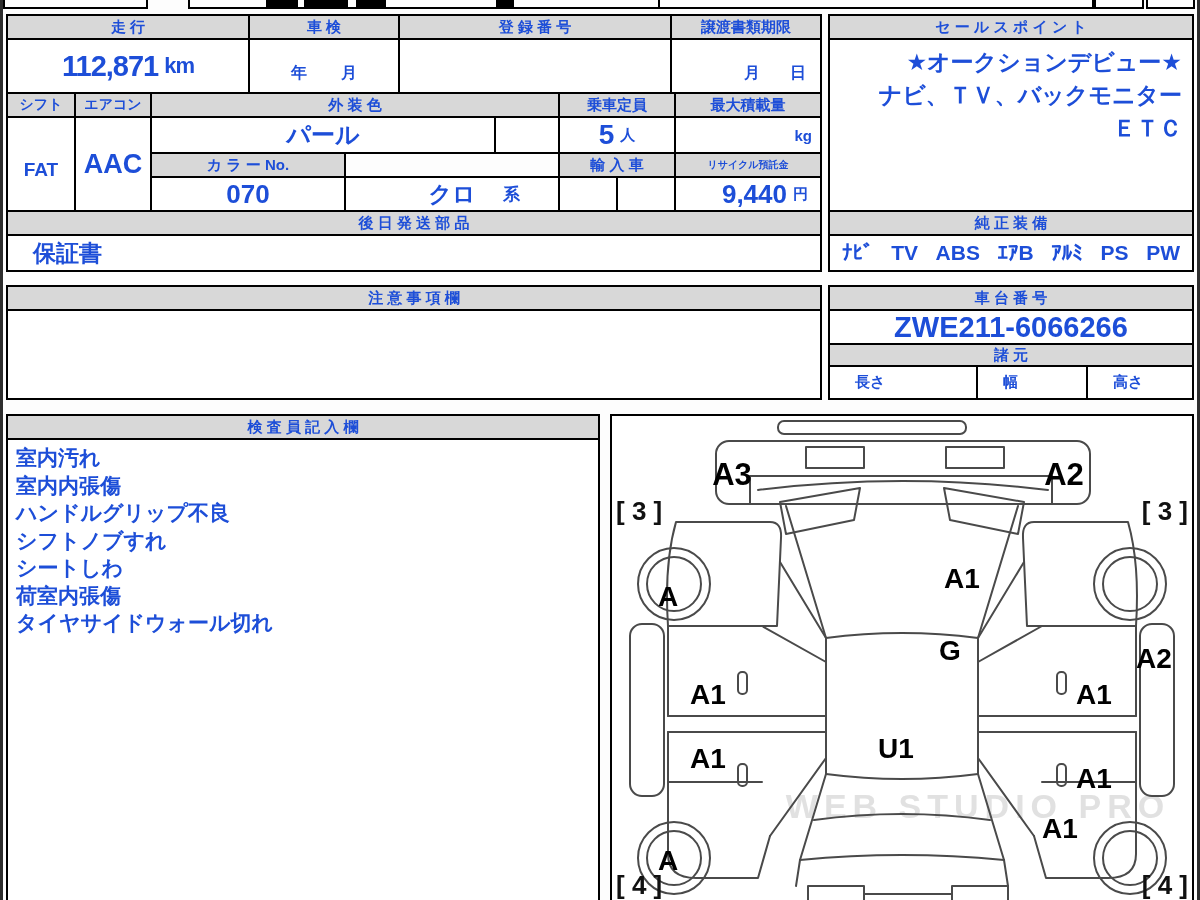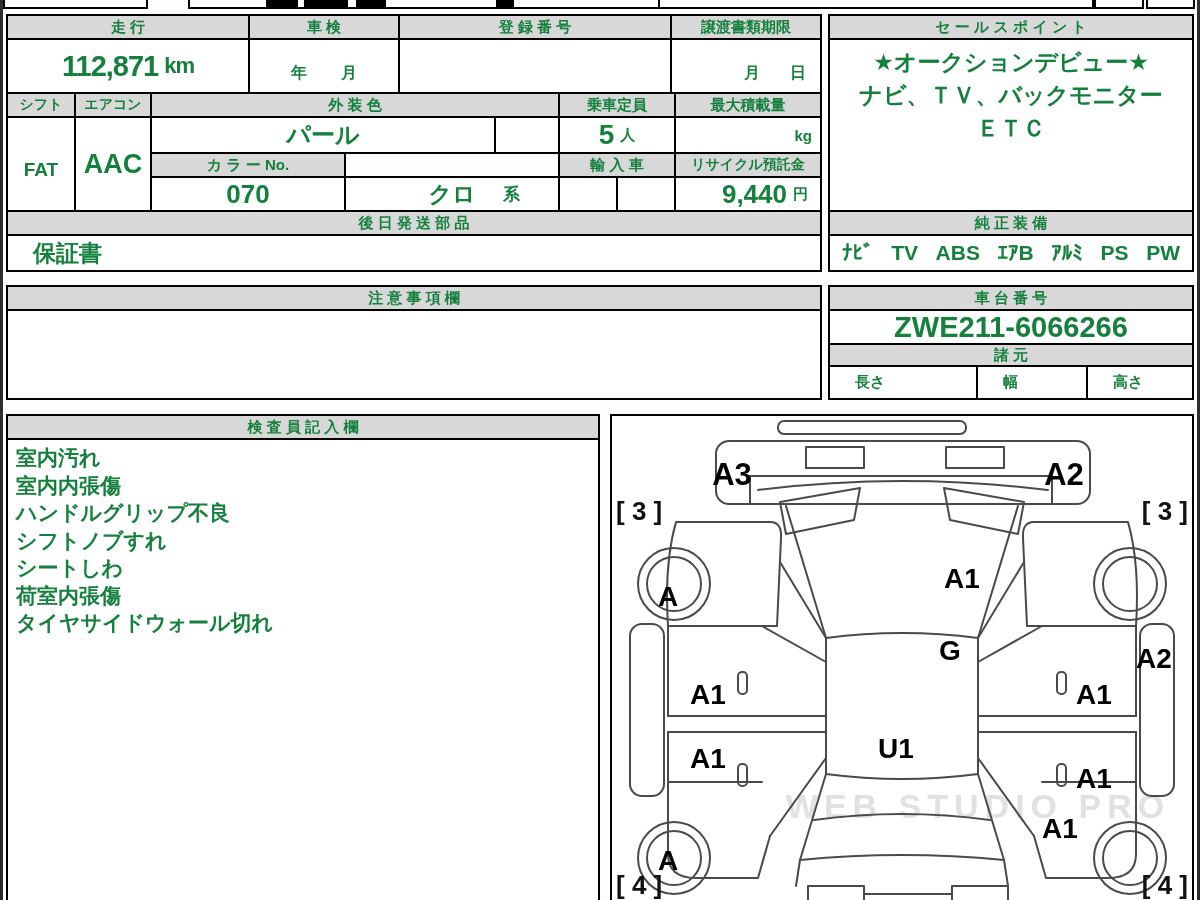--- a/index.html
+++ b/index.html
@@ -1,29 +1,29 @@
 <!DOCTYPE html>
 <html><head>
 <meta charset="utf-8">
 <style>
   html,body{margin:0;padding:0;background:#e8e8e8;}
   .page{position:relative;width:1200px;height:900px;background:#fdfdfd;overflow:hidden;
-        font-family:"Liberation Sans","DejaVu Sans",sans-serif;color:#15803d;}
+        font-family:"Liberation Sans","DejaVu Sans",sans-serif;color:#1d4ed8;}
   .edge{position:absolute;top:0;width:3px;height:900px;background:#2e2e2e;}
   .cell{position:absolute;border:2px solid #000;box-sizing:border-box;background:#fff;
         display:flex;align-items:center;justify-content:center;overflow:hidden;white-space:nowrap;}
   .hd{background:#d8d8d8;font-weight:bold;font-size:15px;}
   .val{font-weight:bold;}
   .box{position:absolute;box-sizing:border-box;}
   .frag{position:absolute;background:#000;}
   .rem{position:absolute;box-sizing:border-box;border:2px solid #000;border-top:none;background:#fff;}
   .big{font-size:29px;letter-spacing:-1px;}
   .unit{font-size:15px;font-weight:bold;margin-left:6px;}
   .left-pad{justify-content:flex-start;padding-left:25px;}
-  .sales-body{flex-direction:column;align-items:center;justify-content:flex-start;
+  .sales-body{flex-direction:column;align-items:flex-end;justify-content:flex-start;
               padding:6px 10px;font-weight:bold;font-size:23px;line-height:33px;}
   .equip{justify-content:space-between;padding:0 12px;font-weight:bold;font-size:21px;}
   .insp-body{flex-direction:column;align-items:flex-start;justify-content:flex-start;
              padding:4px 8px;font-weight:bold;font-size:21px;line-height:27.5px;}
   .dg-label{font:bold 28px "Liberation Sans","DejaVu Sans",sans-serif;fill:#000;}
   .dg-big{font:bold 31px "Liberation Sans","DejaVu Sans",sans-serif;fill:#000;}
   .dg-tire{font:bold 26px "Liberation Sans","DejaVu Sans",sans-serif;fill:#111;}
   .dg-wm{font:bold 34px "Liberation Sans","DejaVu Sans",sans-serif;fill:#c9c9c9;opacity:.55;letter-spacing:6px;}
   svg .ln{stroke:#4a4a4a;stroke-width:2;fill:none;stroke-linejoin:round;stroke-linecap:round;}
 </style>
@@ -75,21 +75,21 @@
     <div class="cell val" style="left:144px;top:102px;width:346px;height:38px;font-size:24px">パール</div>
     <div class="cell" style="left:488px;top:102px;width:66px;height:38px"></div>
     <div class="cell val" style="left:552px;top:102px;width:118px;height:38px">
       <span style="font-size:28px">5</span>
       <span class="unit">人</span>
     </div>
     <div class="cell val" style="left:668px;top:102px;width:148px;height:38px;justify-content:flex-end;align-items:flex-end;padding:0 8px 8px 0;font-size:15px">kg</div>
 
     <div class="cell hd" style="left:144px;top:138px;width:196px;height:26px">カ ラ ー No.</div>
     <div class="cell hd" style="left:552px;top:138px;width:118px;height:26px">輸 入 車</div>
-    <div class="cell hd" style="left:668px;top:138px;width:148px;height:26px;font-size:14px">リサイクル預託金</div>
+    <div class="cell hd" style="left:668px;top:138px;width:148px;height:26px;font-size:10px">リサイクル預託金</div>
 
     <div class="cell val" style="left:144px;top:162px;width:196px;height:36px;font-size:26px">070</div>
     <div class="cell val" style="left:338px;top:162px;width:216px;height:36px">
       <span style="font-size:23px">クロ</span>
       <span style="position:absolute;right:38px;font-size:17px">系</span>
     </div>
     <div class="cell" style="left:552px;top:162px;width:60px;height:36px"></div>
     <div class="cell" style="left:610px;top:162px;width:60px;height:36px"></div>
     <div class="cell val" style="left:668px;top:162px;width:148px;height:36px;justify-content:flex-end;padding-right:12px">
       <span style="font-size:26px">9,440</span>

